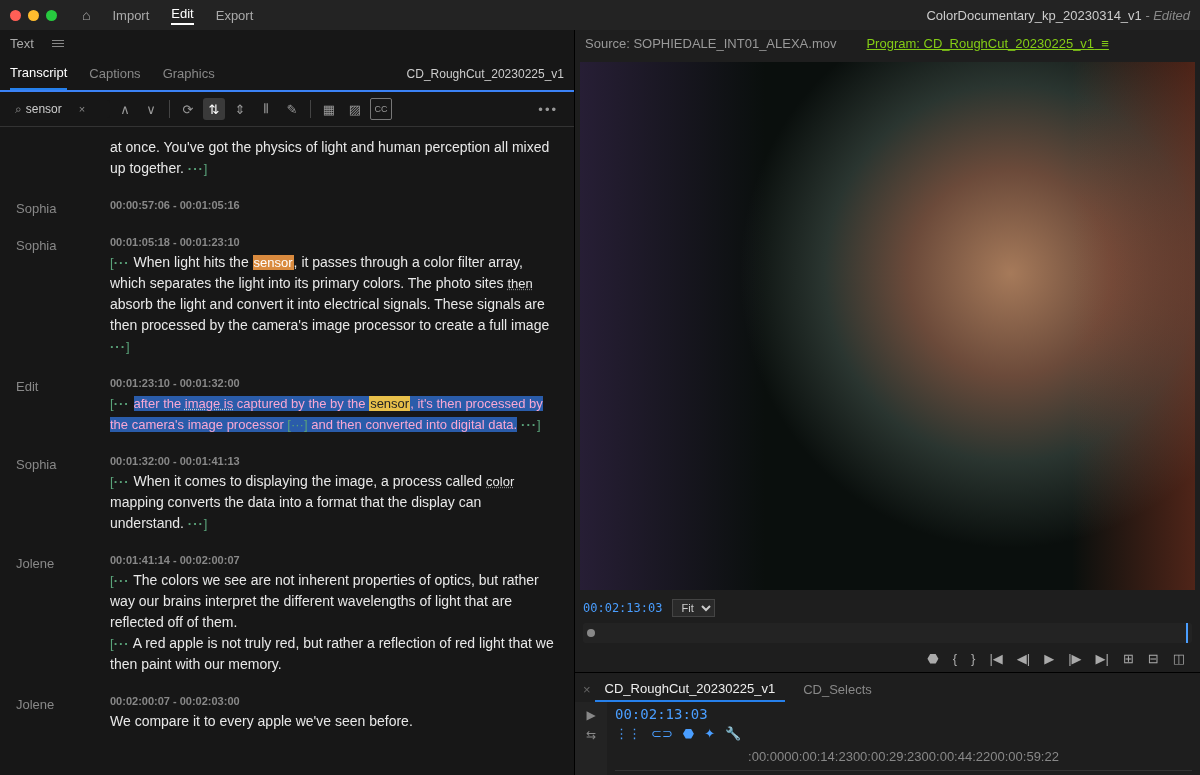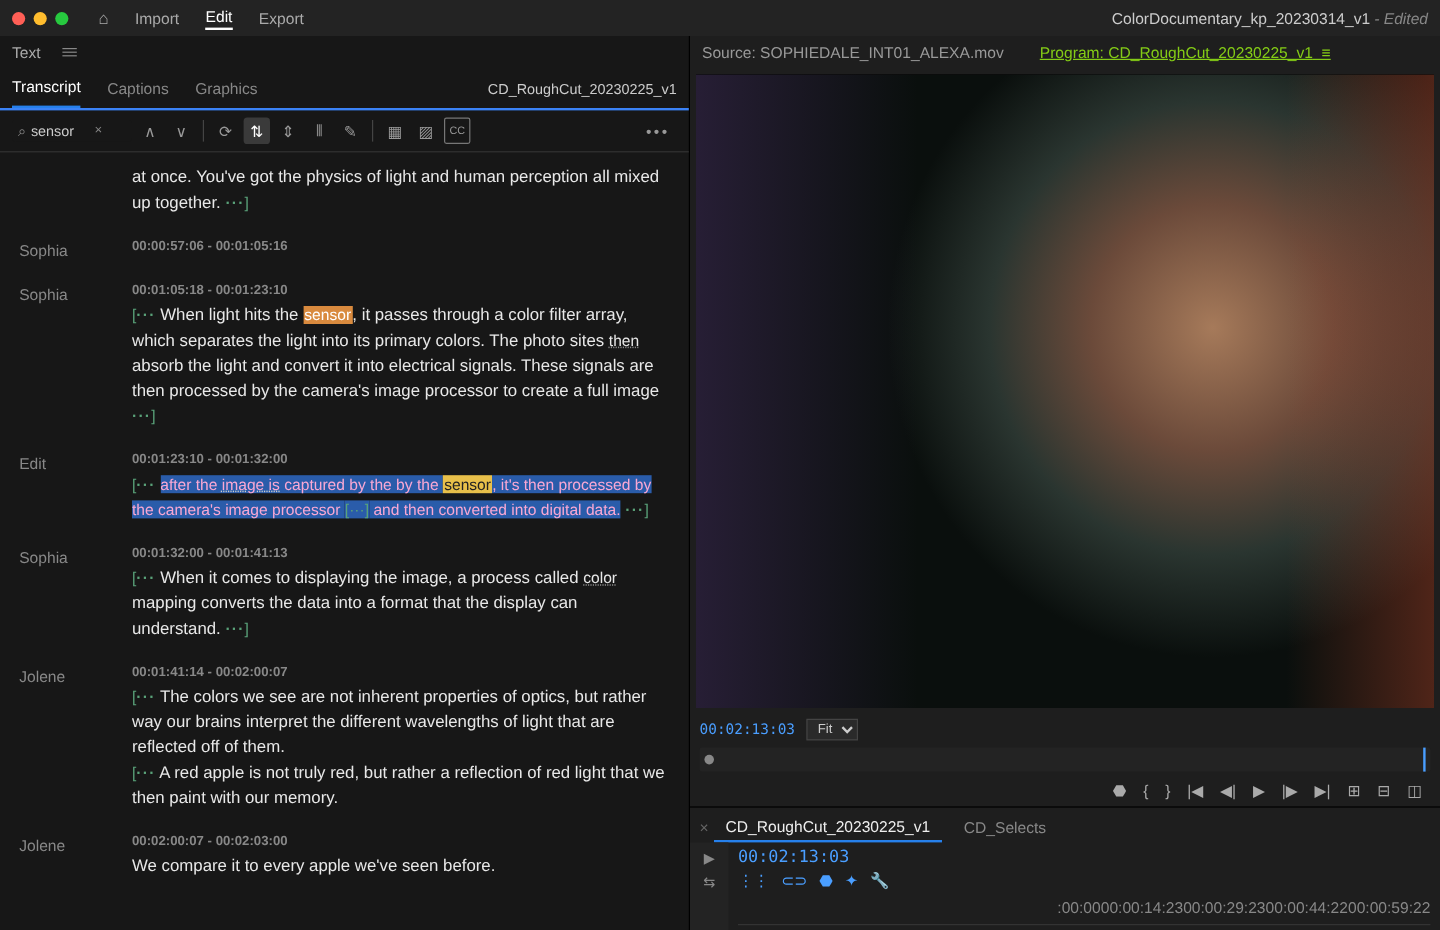--- a/index.html
+++ b/index.html
@@ -64,21 +64,21 @@
 .tl-tabs { display:flex; align-items:center; padding:4px 8px 0 8px; font-size:11px; }
 .tl-tab { padding:4px 10px; margin-right:8px; color:#888; cursor:pointer; }
 .tl-tab.active { color:#eee; border-bottom:2px solid #2680eb; }
 .tl-body { display:flex; }
 .tl-left { width:32px; background:#232323; display:flex; flex-direction:column; align-items:center; gap:6px; padding:6px 0; }
 .tl-left div { color:#888; font-size:12px; cursor:pointer; }
 .tl-main { flex:1; padding:4px 8px; }
 .tl-tc { color:#4a9eff; font-family:monospace; font-size:14px; margin-bottom:4px; }
 .tl-icons { display:flex; gap:10px; color:#4a9eff; font-size:12px; margin-bottom:6px; }
 .tl-icons span { cursor:pointer; }
-.tl-ruler { display:flex; justify-content:flex-end; font-size:10px; color:#888; padding:2px 0 6px 0; border-bottom:1px solid #333; }
+.tl-ruler { display:flex; justify-content:center; font-size:10px; color:#888; padding:2px 0 6px 0; border-bottom:1px solid #333; }
 .home-icon { font-size:14px; color:#aaa; }
 .hamburger { display:inline-block; width:12px; }
 .hamburger span { display:block; height:1px; background:#888; margin:2px 0; }
 </style>
 </head>
 <body>
 
 <div class="top-bar">
   <div class="traffic-lights">
     <span class="tl-red"></span>

